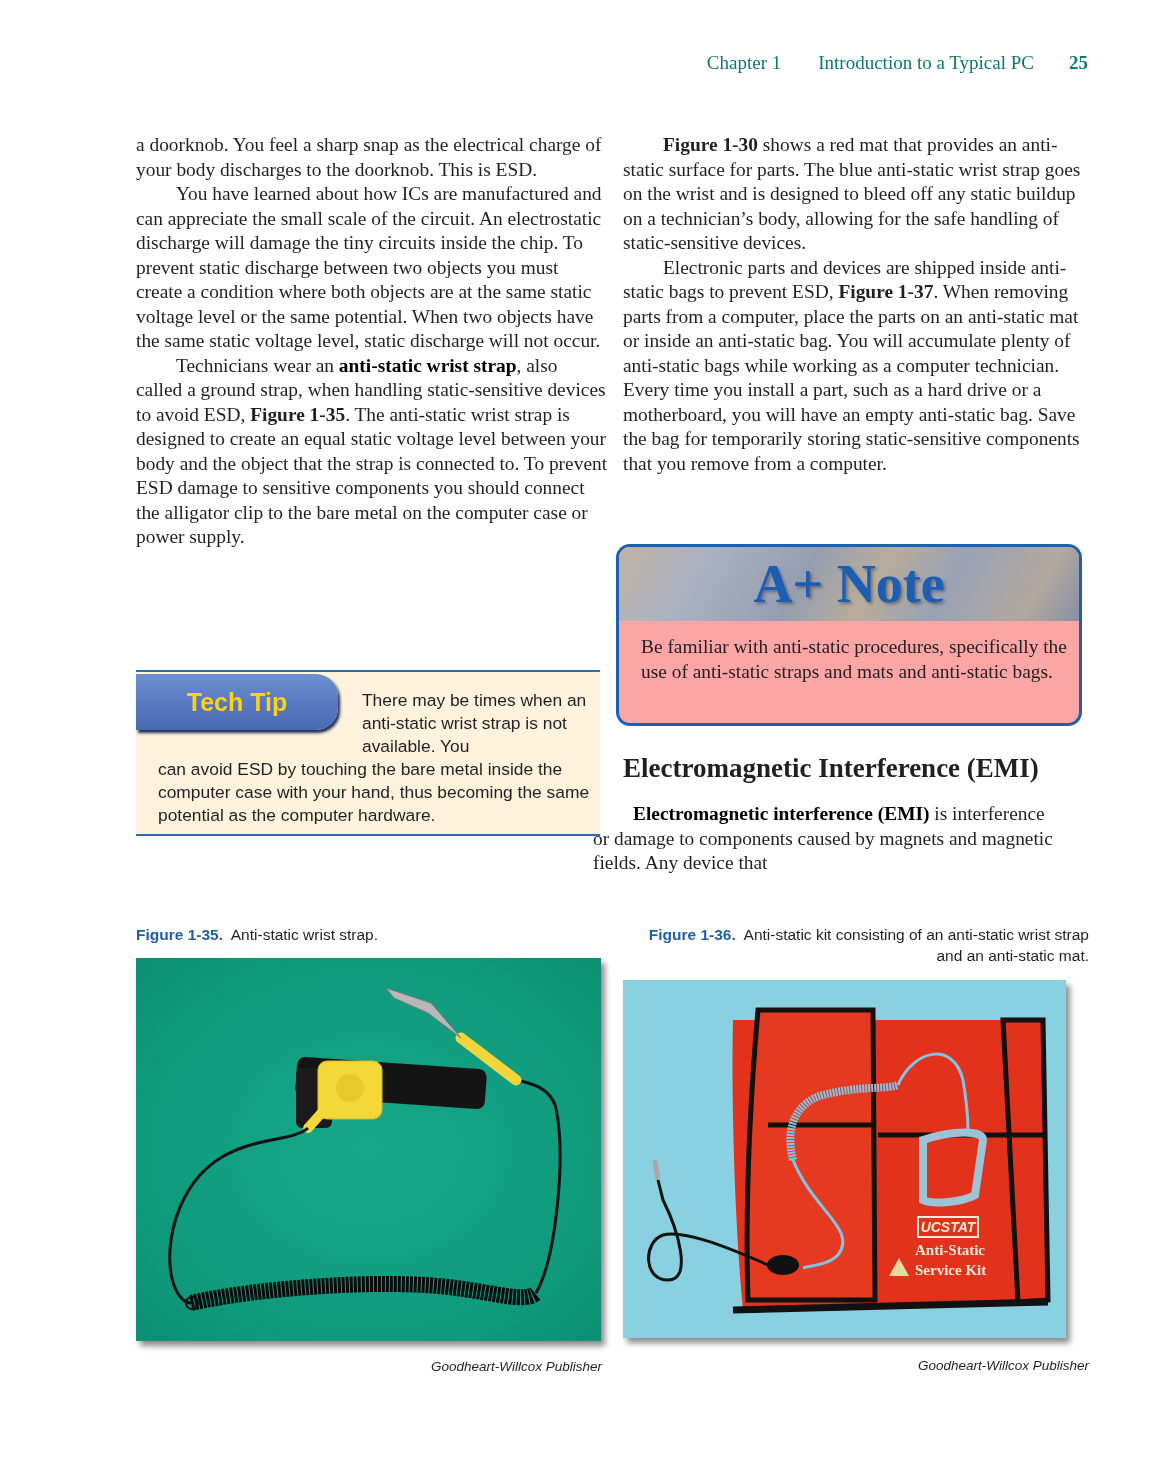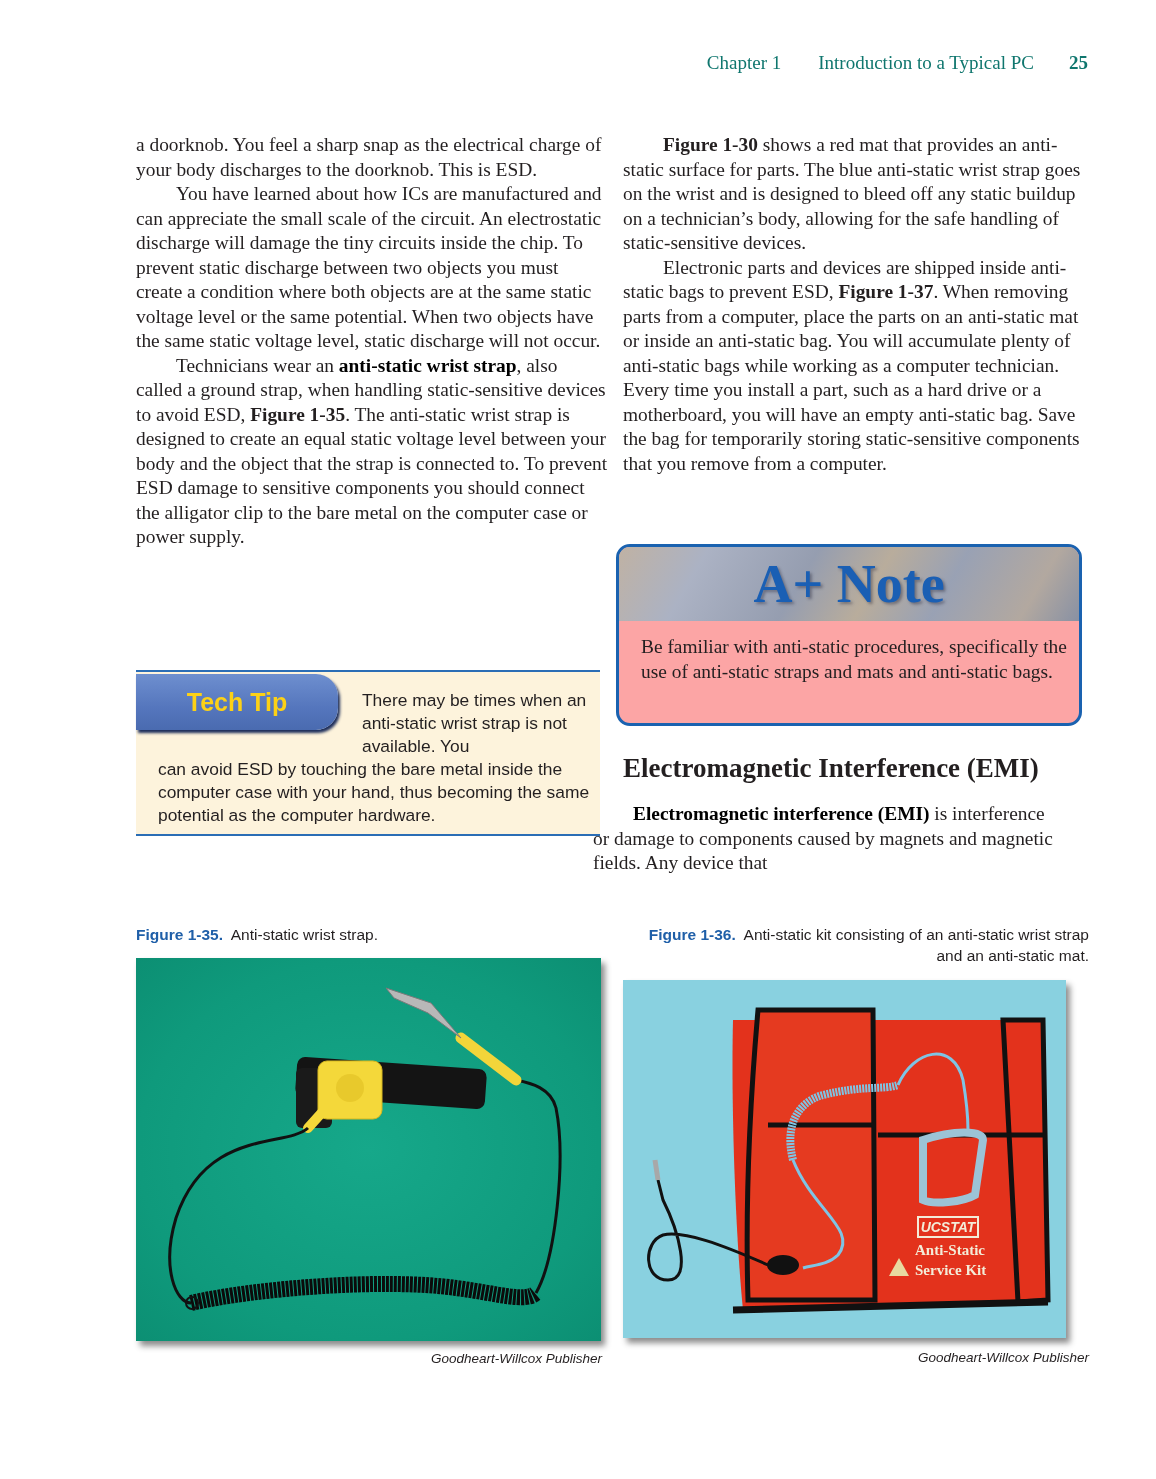--- a/index.html
+++ b/index.html
@@ -40,21 +40,21 @@
   .emi-heading { position: absolute; left: 623px; top: 753px; font-family: "Liberation Serif", serif; font-weight: bold; font-size: 27px; color: #231f20; }
   .emi-text { position: absolute; left: 593px; top: 802px; width: 466px; font-family: Liberation Serif, serif; font-size: 19.4px; line-height: 24.5px; color: #231f20; }
   .emi-text p { margin: 0; text-indent: 40px; }
 
   
   .caption { position: absolute; font-family: "Liberation Sans", sans-serif; font-size: 15.5px; line-height: 21px; color: #231f20; }
   .caption .fig-num { color: #1f5fa8; font-weight: bold; }
   .cap-35 { left: 136px; top: 924px; width: 470px; }
   .cap-36 { left: 623px; top: 924px; width: 466px; text-align: right; }
 
-  .credit { position: absolute; font-family: "Liberation Sans", sans-serif; font-style: italic; font-size: 13.5px; color: #231f20; }
+  .credit { position: absolute; font-family: "Liberation Sans", sans-serif; font-style: italic; font-size: 13.5px; color: #231f20; margin-top: 8px; }
   .credit-35 { left: 431px; top: 1351px; }
   .credit-36 { left: 918px; top: 1350px; }
 
   
   .photo { position: absolute; overflow: hidden; box-shadow: 4px 5px 6px rgba(0,0,0,0.45); }
   .photo-35 { left: 136px; top: 958px; width: 465px; height: 383px; background: radial-gradient(ellipse at 50% 50%, #16a88a 0%, #0f9a7c 70%, #0c8f73 100%); }
   .photo-36 { left: 623px; top: 980px; width: 443px; height: 358px; background: #89d1e0; }
   .photo svg { position: absolute; left: 0; top: 0; }
 </style>
 </head>

